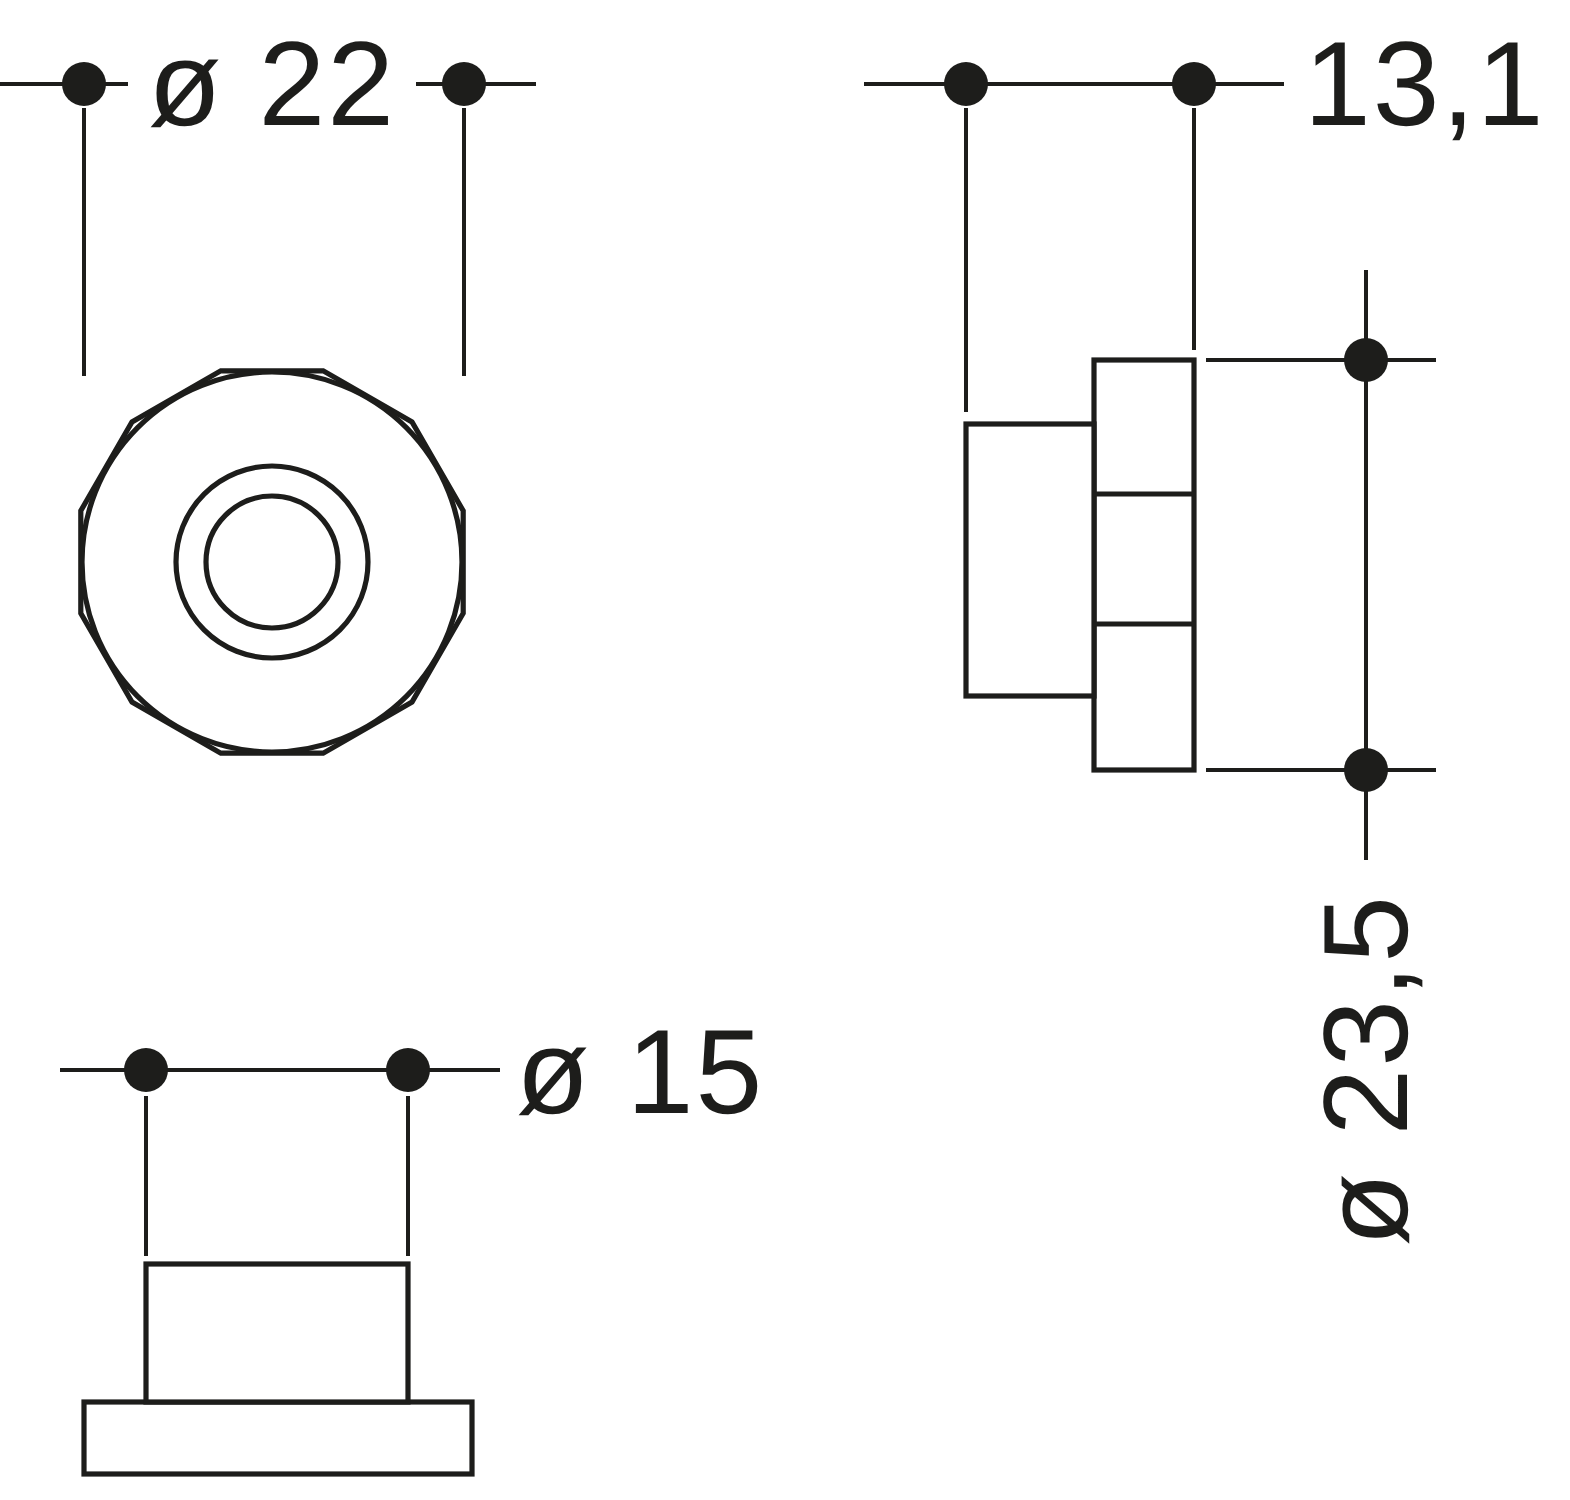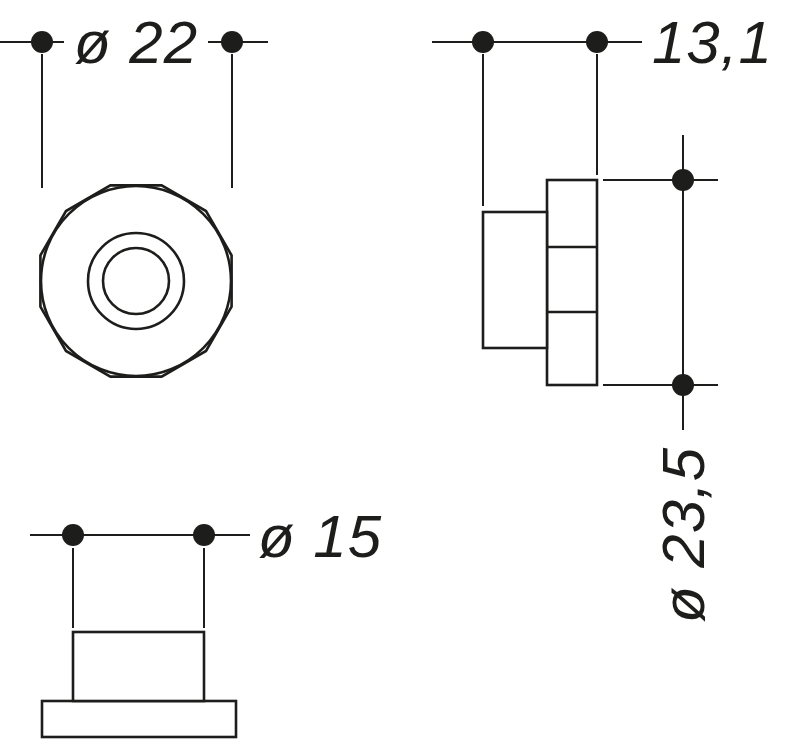--- a/index.html
+++ b/index.html
@@ -3,21 +3,21 @@
 <meta charset="utf-8">
 <style>
   :root { --line:#1d1d1b; --bg:#ffffff; }
   html,body{
     margin:0; padding:0;
     width:785px; height:750px;
     background:var(--bg);
     font-family:"Liberation Sans", sans-serif;
     overflow:hidden;
   }
-  .stage{ position:relative; width:785px; height:546px; background:var(--bg);font-style:italic; }
+  .stage{ position:relative; width:785px; height:546px; background:var(--bg); }
   svg{ display:block; }
   .part{ fill:var(--bg); stroke:var(--line); stroke-width:2.6; stroke-linejoin:miter; }
   .part-line{ fill:none; stroke:var(--line); stroke-width:2.6; }
   .dim{ stroke:var(--line); stroke-width:2; fill:none; }
   .dot{ fill:var(--line); stroke:none; }
   .dim-text{
     font-family:"Liberation Sans", sans-serif;
     font-size:60px; font-weight:400;
     letter-spacing:1px;
     fill:var(--line); stroke:none;

